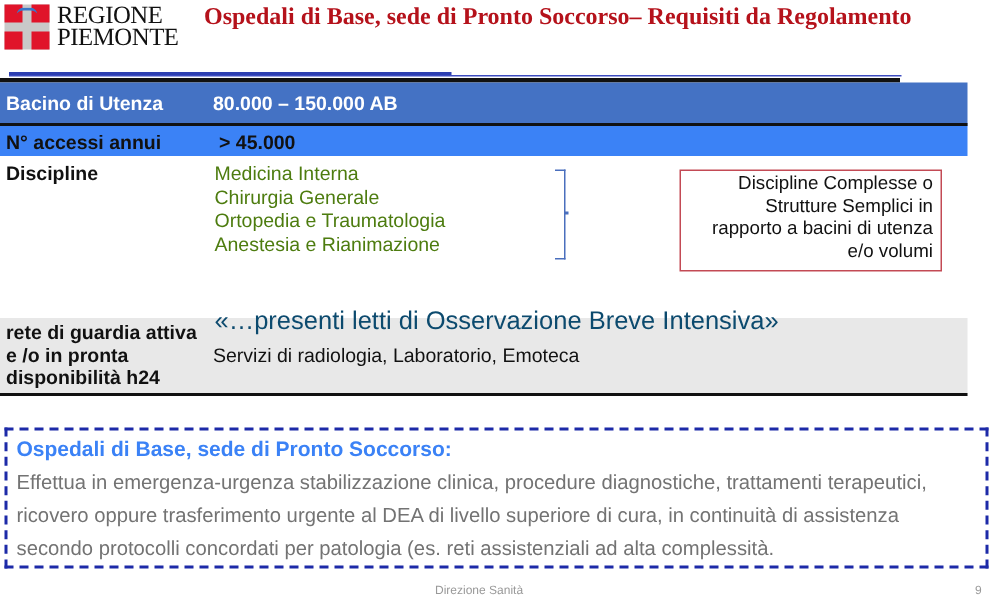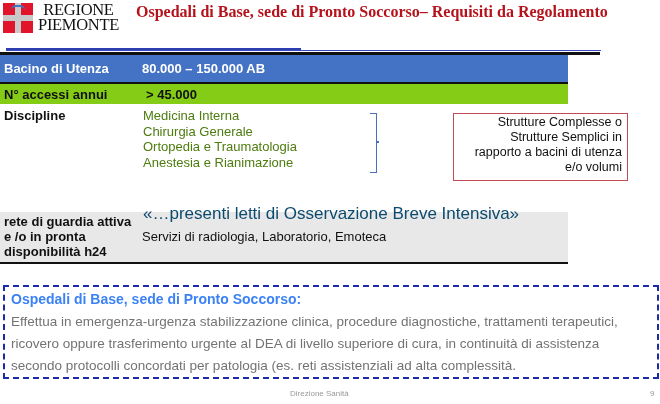--- a/index.html
+++ b/index.html
@@ -1,28 +1,28 @@
 <!DOCTYPE html>
 <html><head>
   <meta charset="utf-8">
   <style>
     html, body { margin:0; padding:0; }
     body { width:660px; height:404px; background:#ffffff; position:relative; overflow:hidden; font-family:"Liberation Sans", sans-serif; }
     .logo { position:absolute; left:3px; top:3px; width:30px; height:30px; }
     .logo .sq { position:absolute; width:12px; height:12px; background:#e0142a; }
     .logo .bg { position:absolute; left:0; top:0; width:30px; height:30px; background:#c9c9c9; }
-    .logo-text { position:absolute; left:38px; top:2px; font-family:"Liberation Serif", serif; font-size:16.5px; line-height:15px; color:#111; letter-spacing:-0.3px;text-align:center; }
+    .logo-text { position:absolute; left:38px; top:2px; font-family:"Liberation Serif", serif; font-size:16.5px; line-height:15px; color:#111; letter-spacing:-0.3px; }
     .title { position:absolute; left:136px; top:2px; width:520px; font-family:"Liberation Serif", serif; font-weight:bold; font-size:16px; line-height:20px; color:#b5121b; }
     .rule-blue { position:absolute; left:6px; top:48px; width:295px; height:2px; background:#2d3fb0; }
     .rule-blue2 { position:absolute; left:6px; top:50px; width:595px; height:1px; background:#3d4cc0; }
     .rule-black { position:absolute; left:0; top:52px; width:600px; height:3px; background:#111; }
     .tbl { position:absolute; left:0; top:55px; width:600px; }
-    .row { position:relative; width:568px; }
+    .row { position:relative; width:645px; }
     .r-head { height:27px; background:#4472c4; border-bottom:2px solid #111; }
-    .r-acc { height:20px; background:#84cc16; }
+    .r-acc { height:20px; background:#3b82f6; }
     .r-disc { height:108px; background:#ffffff;padding-left:40px; }
     .r-rete { height:50px; background:#e8e8e8; border-bottom:2px solid #111; }
     .c1 { position:absolute; left:4px; font-size:13px; font-weight:bold; color:#111; }
     .c2 { position:absolute; left:142px; font-size:13px; color:#111; }
     .r-head .c1, .r-head .c2 { color:#ffffff; top:6px; font-weight:bold; }
     .r-acc .c1 { top:3px; }
     .r-acc .c2 { top:3px; left:146px; font-weight:bold; }
     .r-disc .c1 { top:4px; }
     .disc-list { position:absolute; left:143px; top:4px; font-size:13px; line-height:15.5px; color:#4d7c0f; }
     .brace { position:absolute; left:370px; top:9px; width:6px; height:58px; border-right:1.5px solid #4a6fbd; border-top:1.5px solid #4a6fbd; border-bottom:1.5px solid #4a6fbd; }
@@ -71,21 +71,21 @@
     <span class="c1">Discipline</span>
     <div class="disc-list">
       <div>Medicina Interna</div>
       <div>Chirurgia Generale</div>
       <div>Ortopedia e Traumatologia</div>
       <div>Anestesia e Rianimazione</div>
     </div>
     <div class="brace"></div>
     <div class="brace-tick"></div>
     <div class="note-box">
-      <div>Strutture Complesse o</div>
+      <div>Discipline Complesse o</div>
       <div>Strutture Semplici in</div>
       <div>rapporto a bacini di utenza</div>
       <div>e/o volumi</div>
     </div>
   </div>
   <div class="row r-rete">
     <div class="c1">
       <div>rete di guardia attiva</div>
       <div>e /o in pronta</div>
       <div>disponibilità h24</div>

